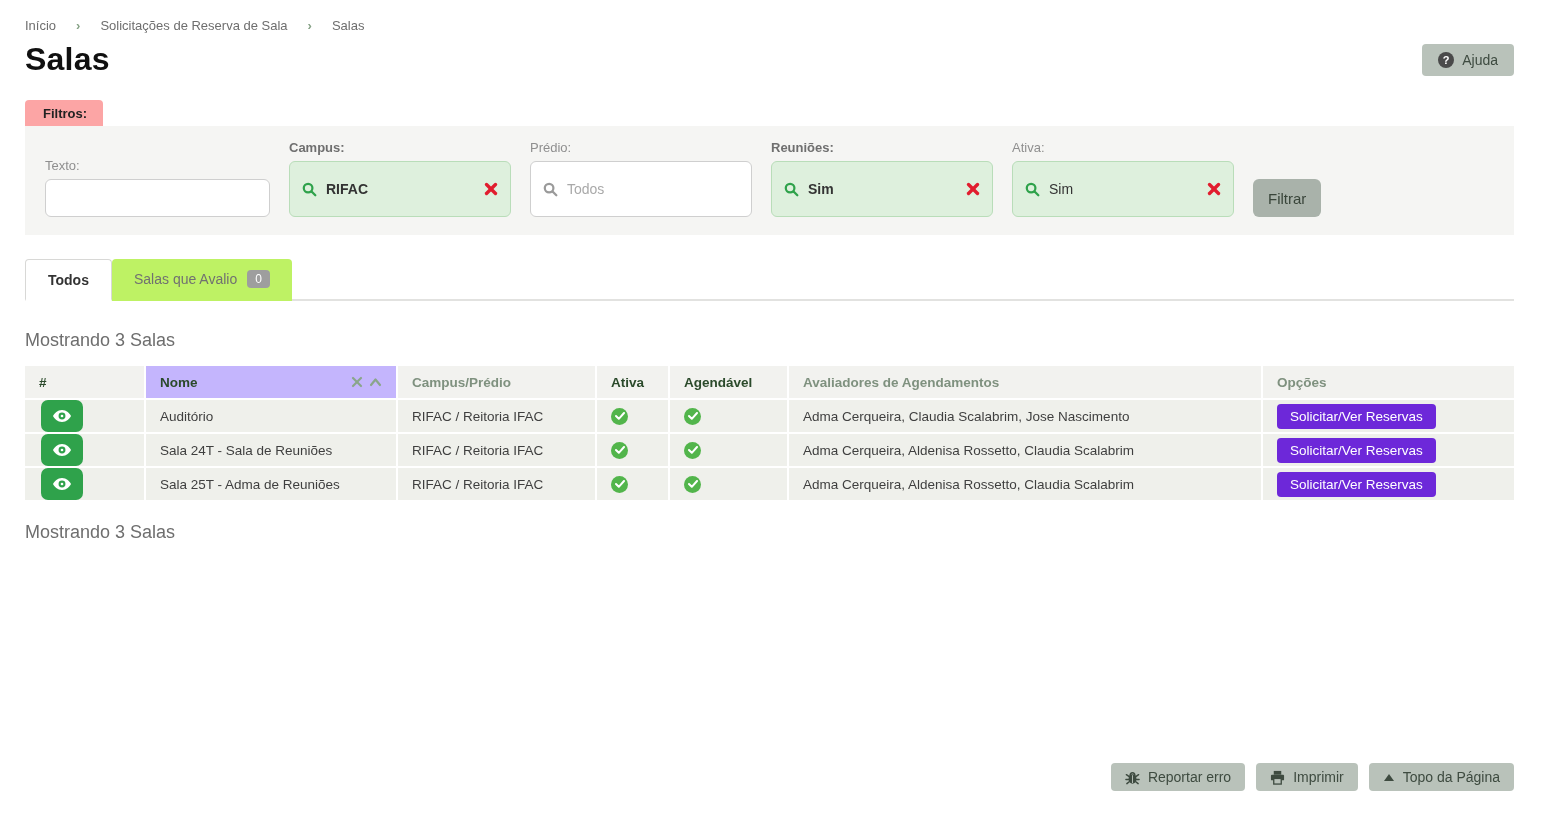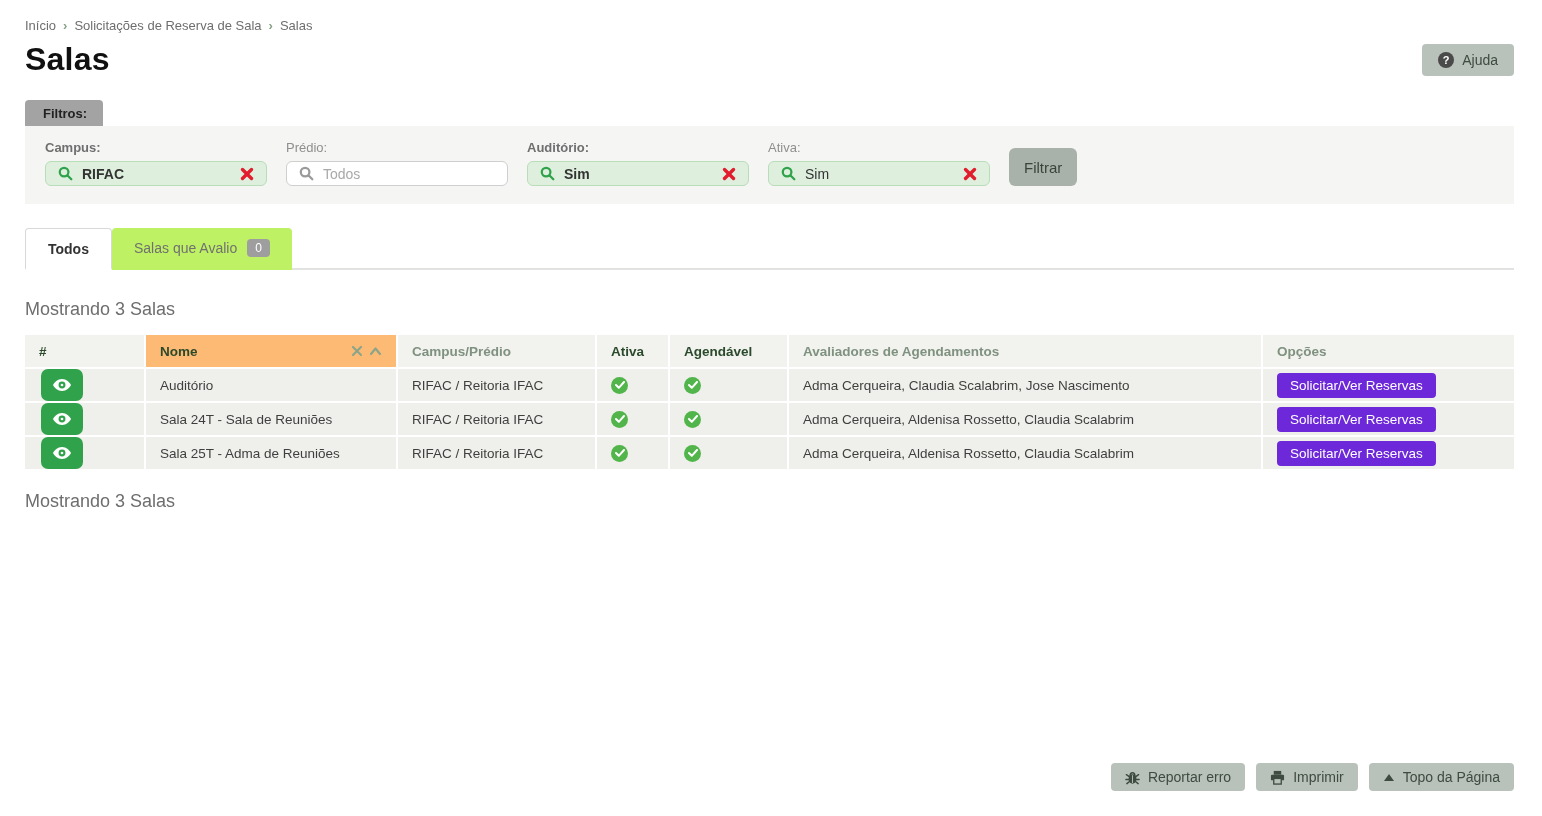--- a/index.html
+++ b/index.html
@@ -6,52 +6,52 @@
   html, body { width: 1542px; height: 816px; overflow: hidden; }
   body {
     font-family: "Liberation Sans", "DejaVu Sans", sans-serif;
     background: #ffffff;
     color: #3f3f3f;
     position: relative;
   }
   .page { padding: 18px 28px 0 25px; }
 
   
-  .breadcrumb { font-size: 13px; color: #6e6e6e; display: flex; align-items: center; gap: 7px; }
+  .breadcrumb { font-size: 13px; color: #6e6e6e; display: flex; align-items: center; gap: 20px; }
   .breadcrumb a { color: #6e6e6e; text-decoration: none; cursor: pointer; }
   .crumb-sep { color: #85a185; font-size: 13px; font-weight: bold; }
 
   
   .title-row { display: flex; justify-content: space-between; align-items: center; margin-top: 8px; }
   .page-title { font-size: 32px; font-weight: bold; color: #101010; letter-spacing: 0.2px; }
   .btn-gray {
     background: #b9c2ba; color: #3e4b40; border: none; border-radius: 4px;
     font-size: 14px; padding: 8px 16px; display: inline-flex; align-items: center; gap: 8px;
     cursor: pointer; font-family: inherit;
   }
   .btn-gray svg { display: block; }
 
   
   .filters-wrap { margin-top: 22px; }
   .filters-legend {
-    display: inline-block; background: #a3a3a3; font-size: 13px; font-weight: bold; color: #222;
+    display: inline-block; background: #fca5a5; font-size: 13px; font-weight: bold; color: #222;
     padding: 6px 16px 5px 18px; border-radius: 4px 4px 0 0;
   }
   .filters-panel {
     background: #f5f5f3; padding: 14px 20px 18px 20px; display: flex; align-items: flex-end; gap: 19px;
   }
   .filter-field { display: flex; flex-direction: column; }
   .filter-label { font-size: 13px; color: #8f8f8f; margin-bottom: 6px; }
   .filter-label.bold { font-weight: bold; color: #6f6f6f; }
   .filter-input {
     width: 225px; height: 38px; background: #ffffff; border: 1px solid #cfcfcf; border-radius: 6px;
     font-size: 14px; padding: 0 10px; font-family: inherit; color: #333;
   }
   .filter-chip {
-    width: 222px; height: 25px; border-radius: 6px; display: flex; align-items: center;
+    width: 222px; height: 56px; border-radius: 6px; display: flex; align-items: center;
     padding: 0 12px; gap: 9px; cursor: pointer;
   }
   .chip-selected { background: #def0dd; border: 1px solid #b9ddb9; }
   .chip-empty { background: #ffffff; border: 1px solid #cfcfcf; }
   .chip-value { font-size: 14px; color: #333; flex: 1; }
   .chip-value.bold { font-weight: bold; }
   .chip-value.placeholder { color: #a9a9a9; }
   .btn-filtrar {
     background: #a9b2aa; color: #39453a; border: none; border-radius: 6px; height: 38px;
     font-size: 15px; padding: 0 15px; cursor: pointer; font-family: inherit;
@@ -77,21 +77,21 @@
   
   table.salas { border-collapse: separate; border-spacing: 0; width: 1489px; margin-top: 15px; table-layout: fixed; }
   .salas th, .salas td { border-right: 2px solid #ffffff; border-bottom: 2px solid #ffffff; vertical-align: middle; }
   .salas th:last-child, .salas td:last-child { border-right: none; }
   .salas th {
     background: #f2f2ef; height: 34px; font-size: 13.5px; text-align: left; padding: 0 14px;
   }
   .salas td { background: #eff0eb; height: 33px; font-size: 13.5px; padding: 0 14px; color: #3f3f3f; }
   .th-dark { color: #2b4a2b; }
   .th-muted { color: #7f917f; }
-  th.sorted { background: #fdba74; text-align: center; }
+  th.sorted { background: #c4b5fd; text-align: center; }
   .th-nome-inner { display: flex; align-items: center; justify-content: space-between; }
   .sort-icons { display: inline-flex; align-items: center; gap: 6px; }
   .sort-icons svg { cursor: pointer; display: block; }
   .eye-btn {
     width: 42px; height: 32px; background: #2fa24b; border: none; border-radius: 7px;
     display: inline-flex; align-items: center; justify-content: center; cursor: pointer; margin-left: 2px;
   }
   .check-circle {
     width: 17px; height: 17px; border-radius: 50%; background: #52b54b;
     display: inline-flex; align-items: center; justify-content: center;
@@ -131,20 +131,24 @@
         </svg>
       </span>
       <span>Ajuda</span>
     </button>
   </div>
 
   <div class="filters-wrap">
     <div class="filters-legend">Filtros:</div>
     <div class="filters-panel">
 
+      <div class="filter-field">
+        <label class="filter-label">Texto:</label>
+        <input class="filter-input" type="text" value="" style="">
+      </div>
 
       <div class="filter-field">
         <label class="filter-label bold">Campus:</label>
         <div class="filter-chip chip-selected">
           <span class="icon">
             <svg width="15" height="15" viewBox="0 0 16 16" fill="none" stroke="#2fa24b" stroke-width="2.4" stroke-linecap="round">
               <circle cx="6.5" cy="6.5" r="4.6"></circle>
                 <line x1="10.2" y1="10.2" x2="14.2" y2="14.2"></line>
             </svg>
           </span>
@@ -165,21 +169,21 @@
             <svg width="15" height="15" viewBox="0 0 16 16" fill="none" stroke="#9a9a9a" stroke-width="2.4" stroke-linecap="round">
               <circle cx="6.5" cy="6.5" r="4.6"></circle>
                 <line x1="10.2" y1="10.2" x2="14.2" y2="14.2"></line>
             </svg>
           </span>
           <span class="chip-value placeholder">Todos</span>
         </div>
       </div>
 
       <div class="filter-field">
-        <label class="filter-label bold">Auditório:</label>
+        <label class="filter-label bold">Reuniões:</label>
         <div class="filter-chip chip-selected">
           <span class="icon">
             <svg width="15" height="15" viewBox="0 0 16 16" fill="none" stroke="#2fa24b" stroke-width="2.4" stroke-linecap="round">
               <circle cx="6.5" cy="6.5" r="4.6"></circle>
                 <line x1="10.2" y1="10.2" x2="14.2" y2="14.2"></line>
             </svg>
           </span>
           <span class="chip-value bold">Sim</span>
           <span class="icon">
             <svg width="14" height="14" viewBox="0 0 14 14" fill="none" stroke="#e11d2e" stroke-width="3.4" stroke-linecap="round">

